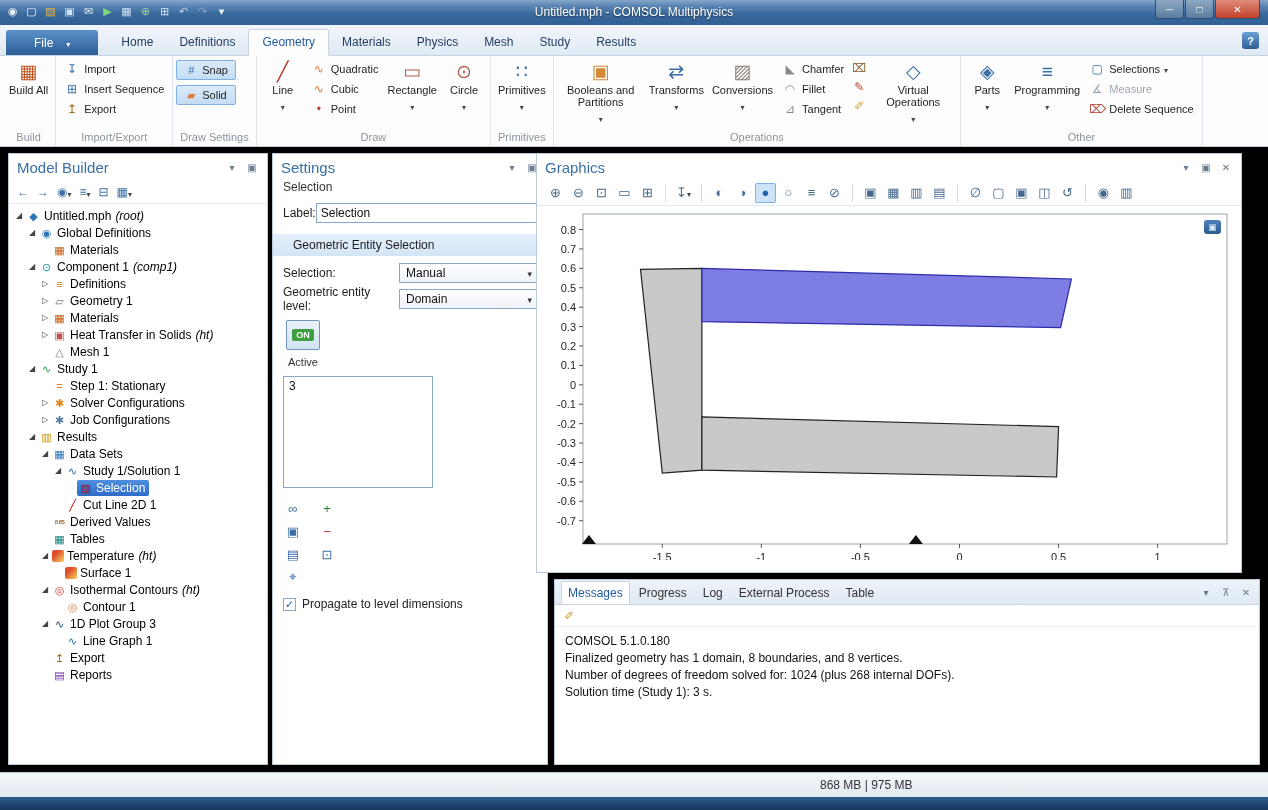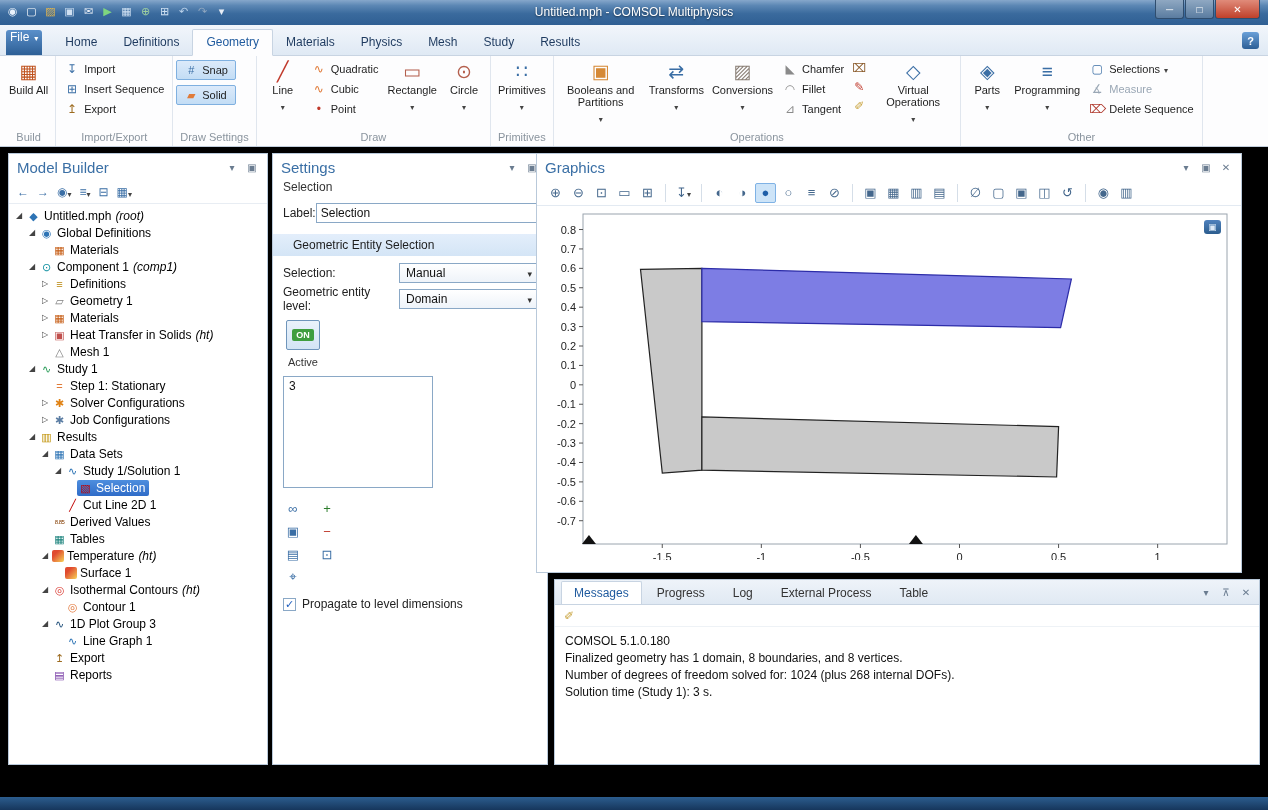--- a/index.html
+++ b/index.html
@@ -11,21 +11,21 @@
   .titlebar{position:relative;height:25px;background:linear-gradient(180deg,#86a7cb 0%,#5c87b4 22%,#3a6a9d 55%,#2f5f93 100%);flex:none;}
   .qa{position:absolute;left:4px;top:3px;display:flex;align-items:center;gap:2px;z-index:2;}
   .qaicon{width:17px;height:17px;font-size:11px;line-height:17px;text-align:center;color:#e8f0f8;cursor:default;}
   .title{position:absolute;left:0;right:0;top:0;height:25px;line-height:25px;text-align:center;font-size:12px;color:#fff;text-shadow:0 1px 2px rgba(0,0,0,.55);}
   .winbtns{position:absolute;right:8px;top:0;display:flex;z-index:2;}
   .wbtn{width:29px;height:19px;display:flex;align-items:center;justify-content:center;font-size:10px;color:#fff;background:linear-gradient(#8fa8c2,#5a7ca0);border:1px solid #2f4d6e;border-top:none;border-radius:0 0 3px 3px;margin-left:1px;}
   .wbtn.close{width:45px;background:linear-gradient(#e08b7a,#c0402a);}
 
   
   .tabrow{height:31px;background:linear-gradient(#f2f6fb,#dfe9f4);display:flex;align-items:flex-end;padding-left:6px;border-bottom:1px solid #c8d4e2;position:relative;flex:none;}
-  .filebtn{height:25px;display:flex;gap:5px;padding:0 4px;background:linear-gradient(#5b90ca,#2d5f96);color:#fff;font-size:12px;border-radius:3px 3px 0 0;margin-right:10px;}
+  .filebtn{height:25px;display:flex;align-items:center;gap:13px;padding:0 28px;background:linear-gradient(#5b90ca,#2d5f96);color:#fff;font-size:12px;border-radius:3px 3px 0 0;margin-right:10px;}
   .filebtn .caret::after{color:#fff;}
   .rtabs{display:flex;align-items:flex-end;}
   .rtab{padding:5px 13px 6px;font-size:12px;color:#1e3a5f;white-space:nowrap;}
   .rtab.active{background:#fdfdfe;border:1px solid #c8d4e2;border-bottom:1px solid #fdfdfe;color:#1f5a9e;margin-bottom:-1px;border-radius:2px 2px 0 0;}
   .helpbtn{position:absolute;right:9px;bottom:6px;width:17px;height:17px;border-radius:3px;background:linear-gradient(#6aa0d8,#2d5f96);color:#fff;font-size:11px;font-weight:bold;display:flex;align-items:center;justify-content:center;}
 
   
   .ribbon{height:91px;background:#fdfdfe;display:flex;align-items:stretch;border-bottom:1px solid #c2cedc;padding-left:2px;flex:none;}
   .rgroup{display:flex;flex-direction:column;border-right:1px solid #e0e6ee;padding:0 3px;}
   .rrow{display:flex;align-items:flex-start;flex:1;padding-top:2px;}
@@ -95,21 +95,21 @@
   
   .gtoolbar{height:26px;display:flex;align-items:center;padding:0 8px;gap:2px;border-bottom:1px solid #e3eaf2;}
   .gticon{height:20px;min-width:21px;display:flex;align-items:center;justify-content:center;font-size:13px;color:#44678c;border:1px solid transparent;border-radius:2px;padding:0 1px;}
   .gticon.active{background:#cde4f8;border-color:#7fb2e5;color:#1f5fa8;}
   .gtsep{width:1px;height:18px;background:#d5dee8;margin:0 5px;flex:none;}
   .plotarea{position:absolute;left:4px;top:54px;right:4px;bottom:4px;background:#fff;}
   .cornericon{position:absolute;top:12px;right:16px;width:17px;height:14px;background:linear-gradient(#4f81bd,#2c5d8e);border-radius:3px;color:#dce9f7;font-size:9px;line-height:14px;text-align:center;}
 
   
   .mtabs{height:25px;display:flex;align-items:flex-end;background:linear-gradient(#eef3f9,#e0e9f3);padding:0 6px;gap:2px;border-bottom:1px solid #c8d4e2;}
-  .mtab{padding:4px 12px;font-size:12px;color:#333;border:1px solid transparent;border-bottom:none;white-space:nowrap;}
+  .mtab{padding:4px 6px;font-size:12px;color:#333;border:1px solid transparent;border-bottom:none;white-space:nowrap;}
   .mtab.active{background:#fff;border-color:#c8d4e2;color:#1f5a9e;border-radius:2px 2px 0 0;}
   .mtabs .phicons{margin-left:auto;padding-bottom:6px;}
   .mtoolbar{height:22px;display:flex;align-items:center;padding:0 9px;border-bottom:1px solid #eef2f6;}
   .mticon{font-size:12px;}
   .mcontent{padding:6px 10px;font-size:12px;color:#111;line-height:17px;}
 
   
   .statusbar{height:25px;background:linear-gradient(#f4f7fa,#e2e9f1);border-top:1px solid #b9c9da;position:relative;flex:none;}
   .statusmem{position:absolute;left:820px;top:5px;font-size:12px;color:#333;}
   .bottomstrip{height:13px;background:linear-gradient(#2c5d8e,#16365c);flex:none;}
@@ -752,15 +752,18 @@
       <div class="mcontent">
           <div class="mline">COMSOL 5.1.0.180</div>
           <div class="mline">Finalized geometry has 1 domain, 8 boundaries, and 8 vertices.</div>
           <div class="mline">Number of degrees of freedom solved for: 1024 (plus 268 internal DOFs).</div>
           <div class="mline">Solution time (Study 1): 3 s.</div>
         </div>
     </div>
 
   </div>
 
+  <div class="statusbar">
+    <span class="statusmem">868 MB | 975 MB</span>
+  </div>
   <div class="bottomstrip"></div>
 
 </div>
 
 </body></html>

